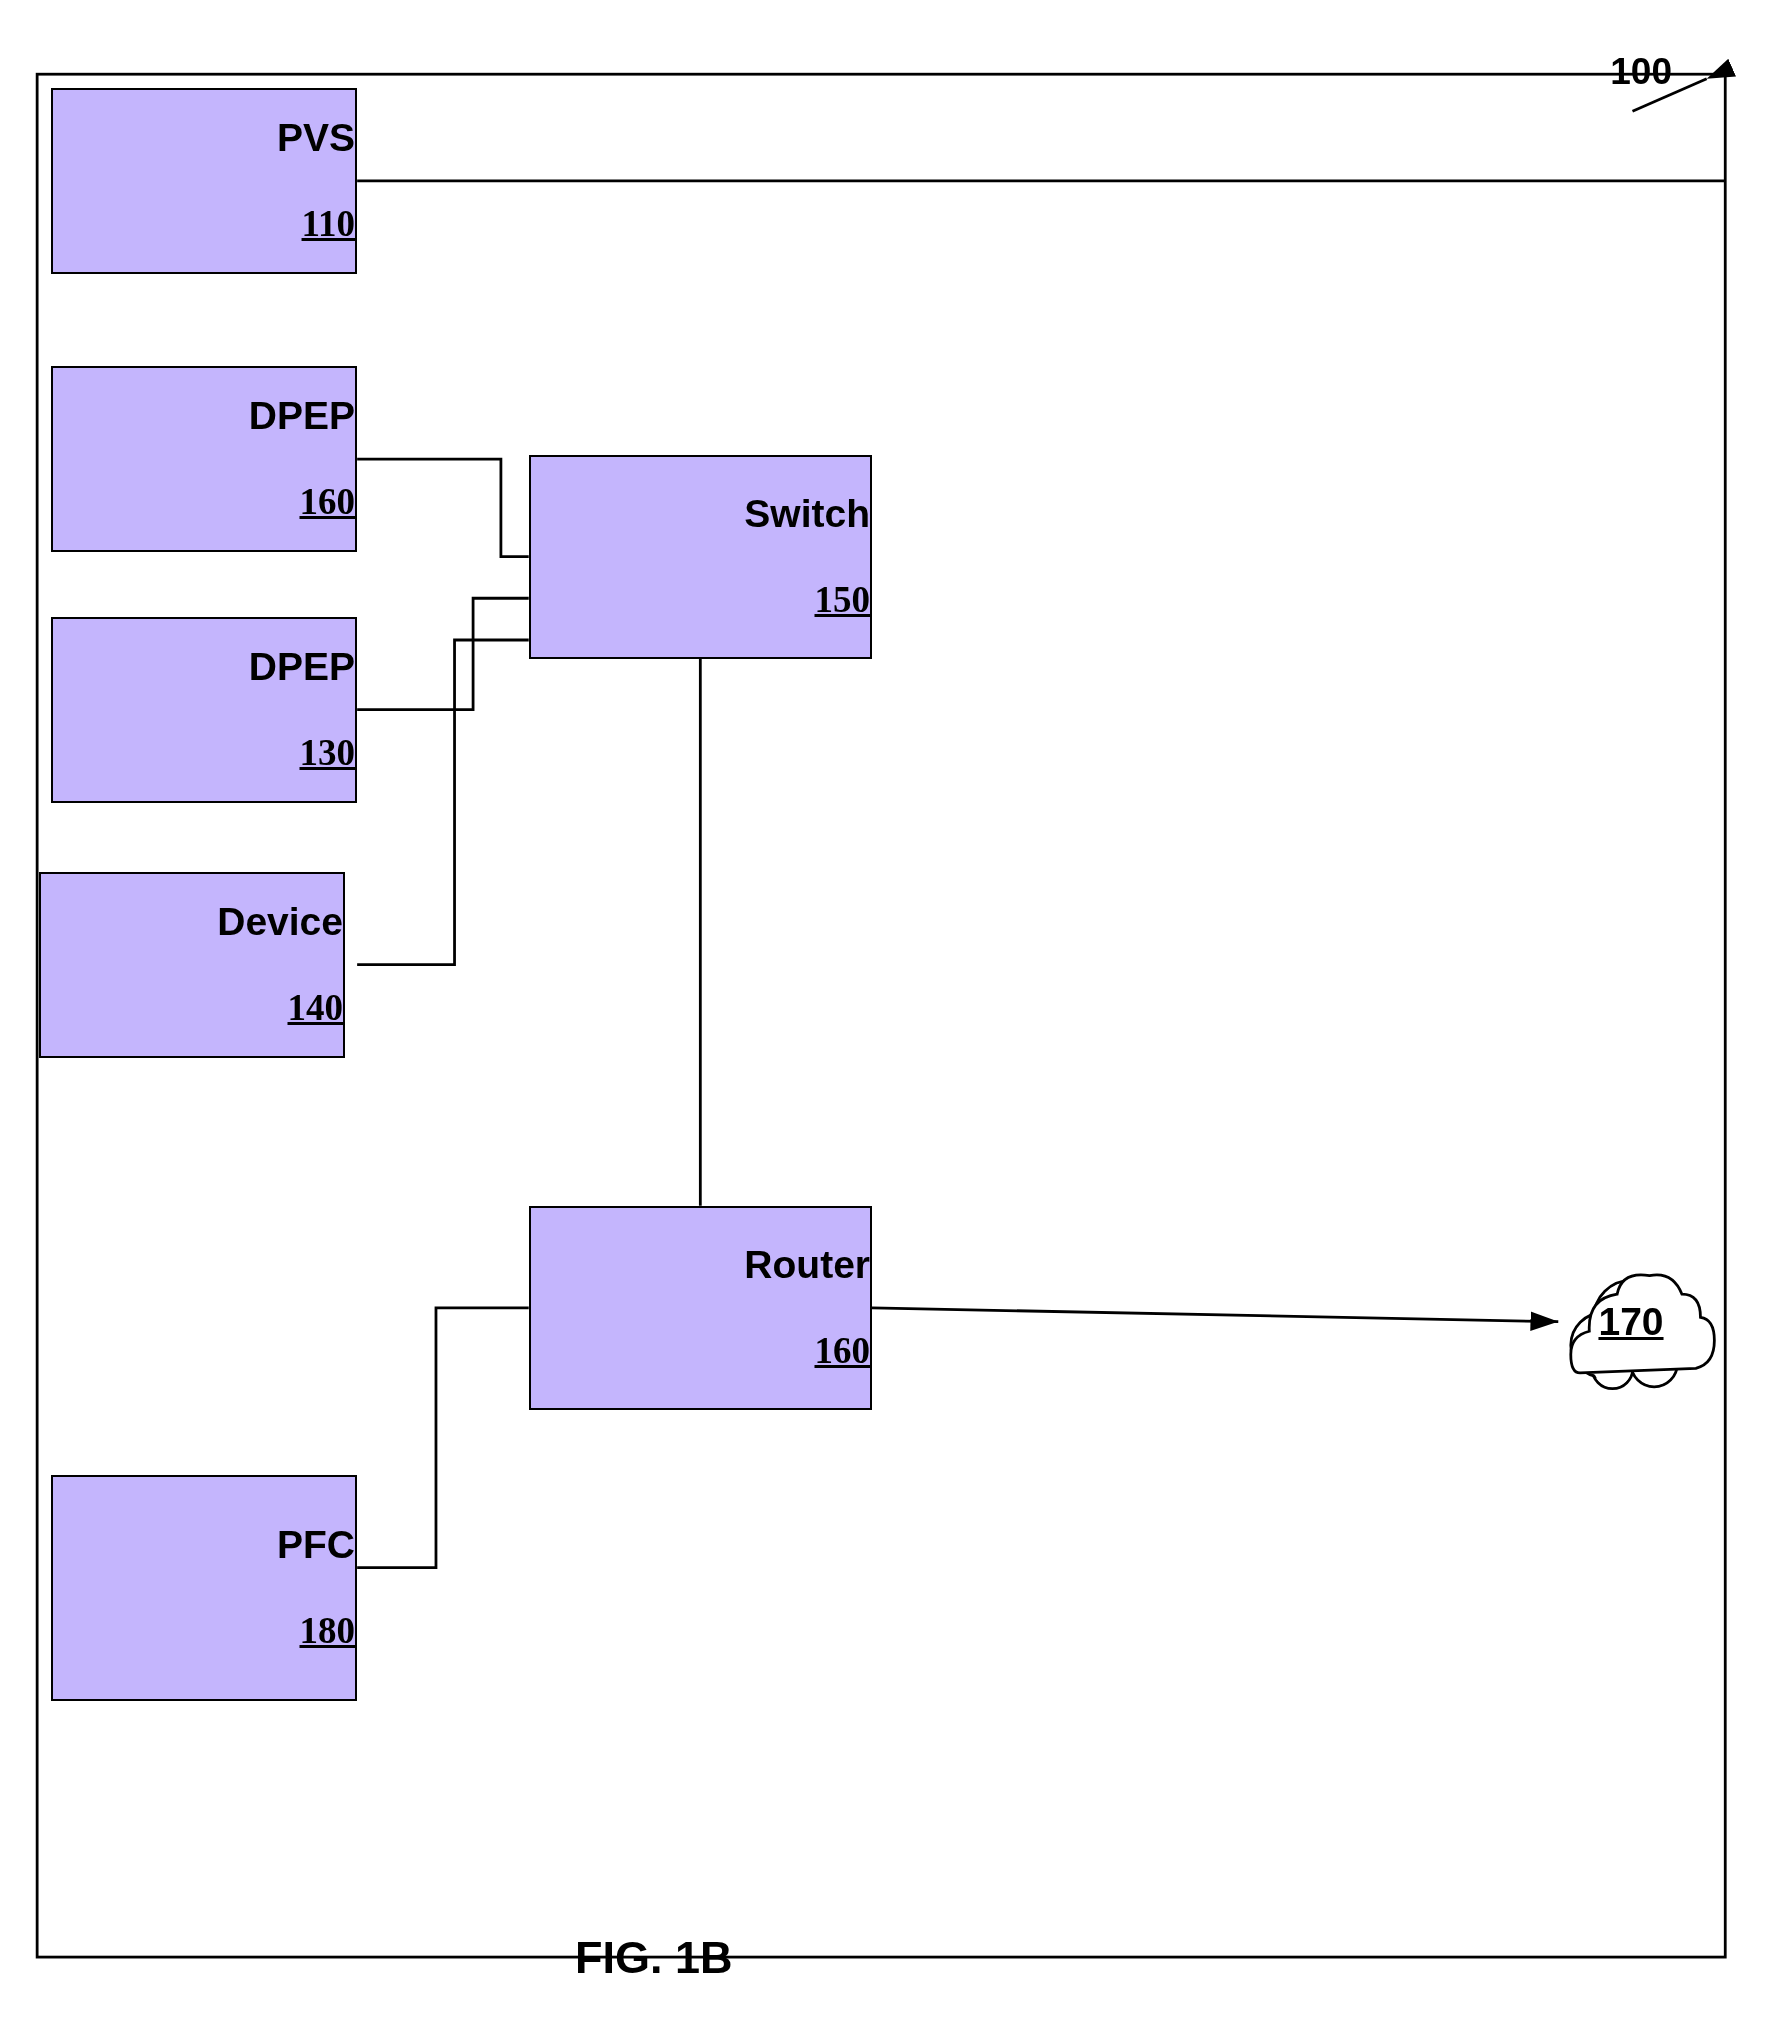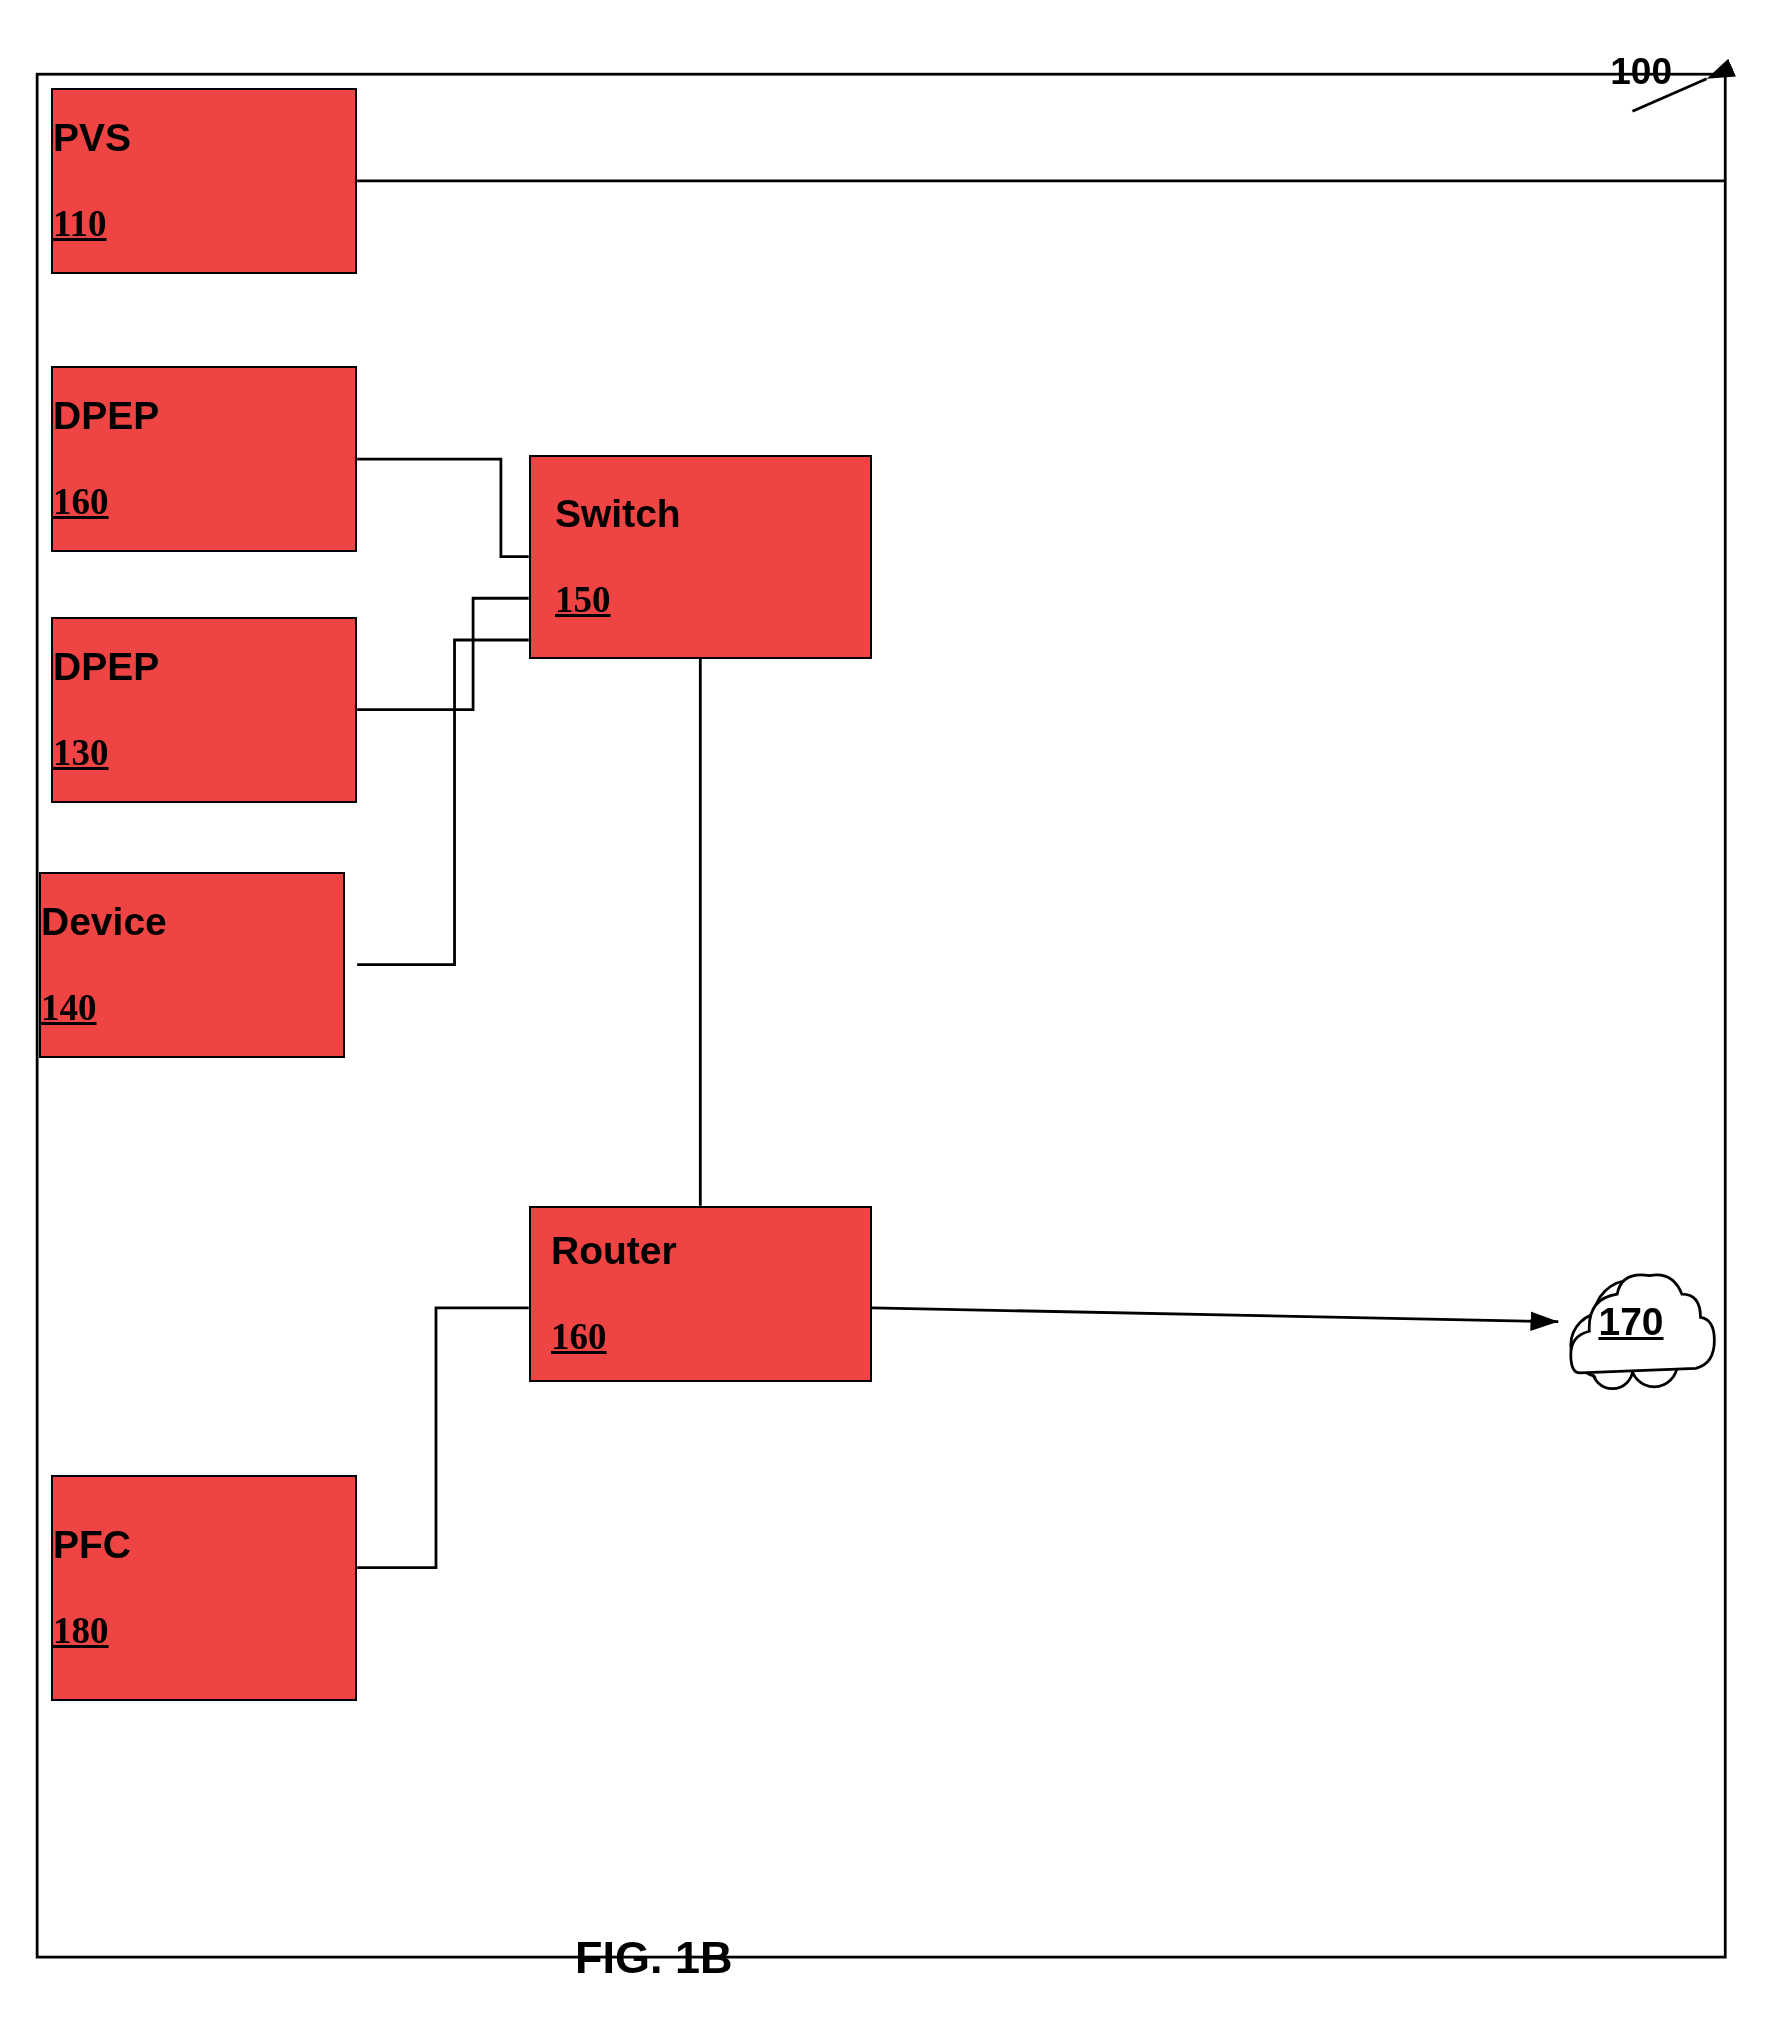--- a/index.html
+++ b/index.html
@@ -18,23 +18,23 @@
       width: 1793px;
       height: 2035px;
     }
 
     
     .node-box {
       position: absolute;
       border: 2.8px solid #000;
       display: flex;
       flex-direction: column;
-      align-items: flex-start;
+      align-items: flex-end;
       justify-content: center;
-      background: #ef4444;
+      background: #c4b5fd;
       gap: 40px;
     }
 
     .node-box .node-title {
       font-size: 39px;
       font-weight: bold;
       line-height: 1.2;
     }
 
     .node-box .node-id {
@@ -86,21 +86,21 @@
       top: 455px;
       width: 343px;
       height: 204px;
       padding-left: 24px;
     }
 
     #router-box {
       left: 529px;
       top: 1206px;
       width: 343px;
-      height: 176px;
+      height: 204px;
       padding-left: 20px;
     }
 
     
     .label-100 {
       position: absolute;
       top: 51px;
       right: 121px;
       font-size: 37px;
       font-weight: bold;

